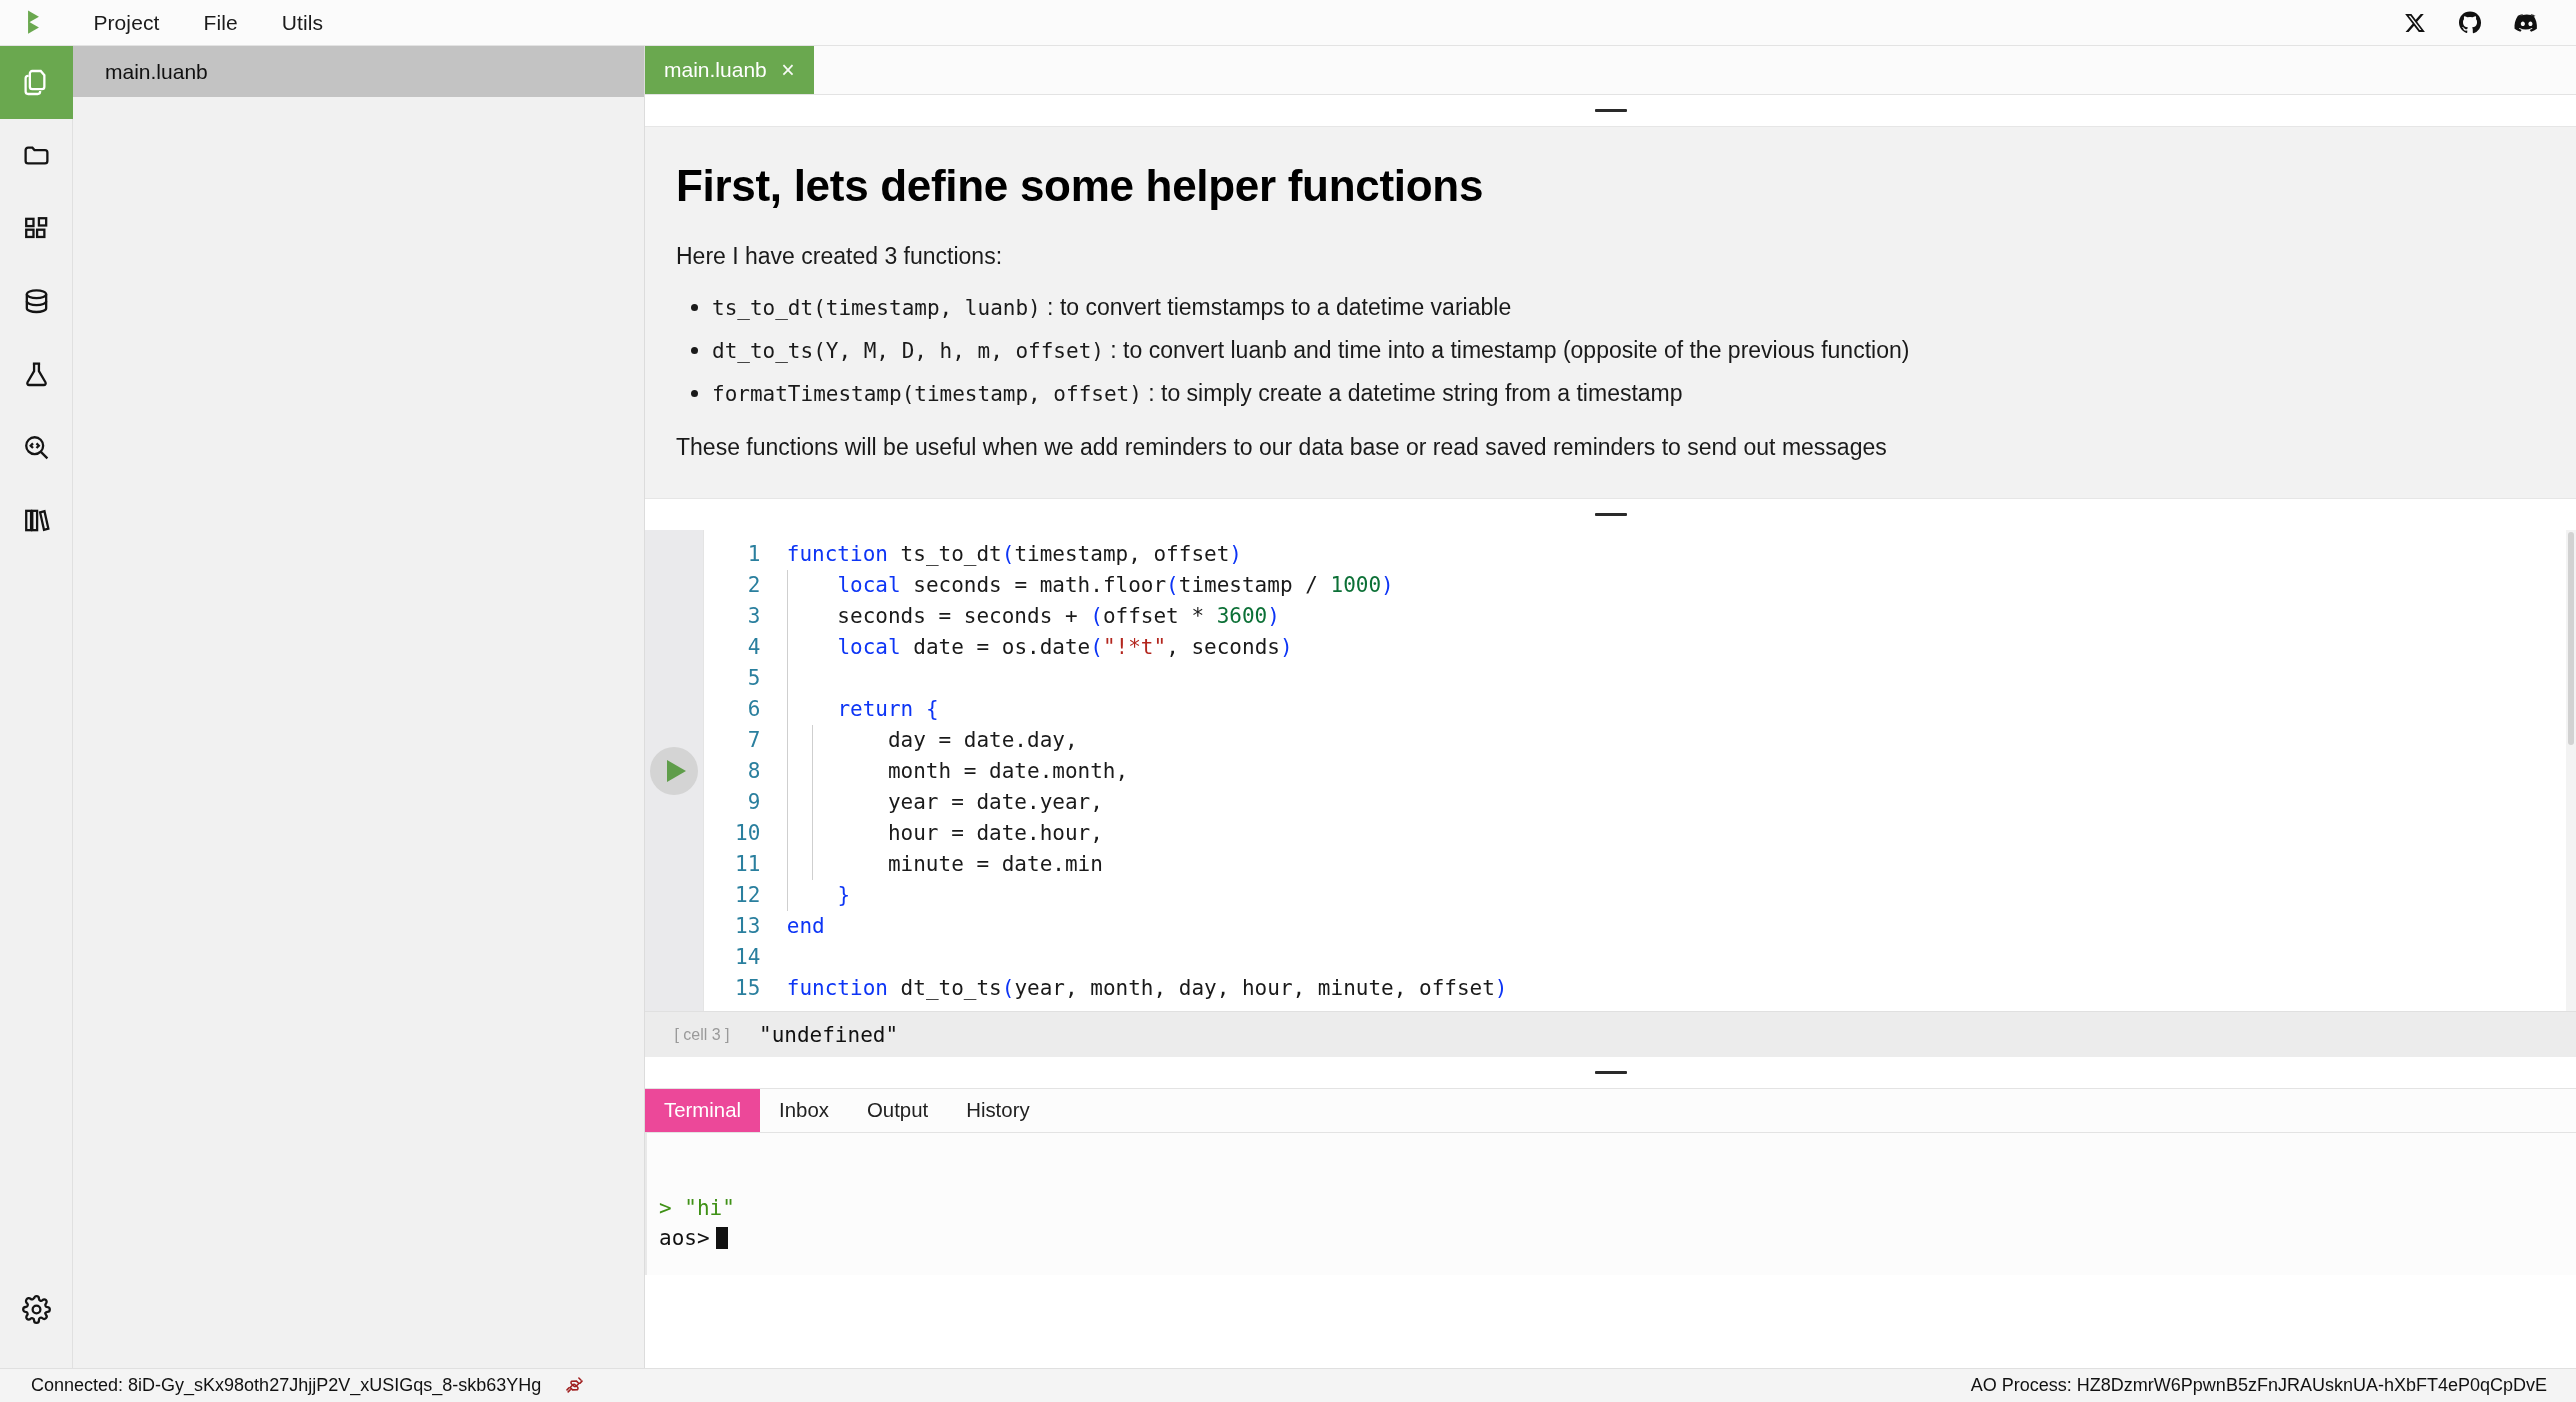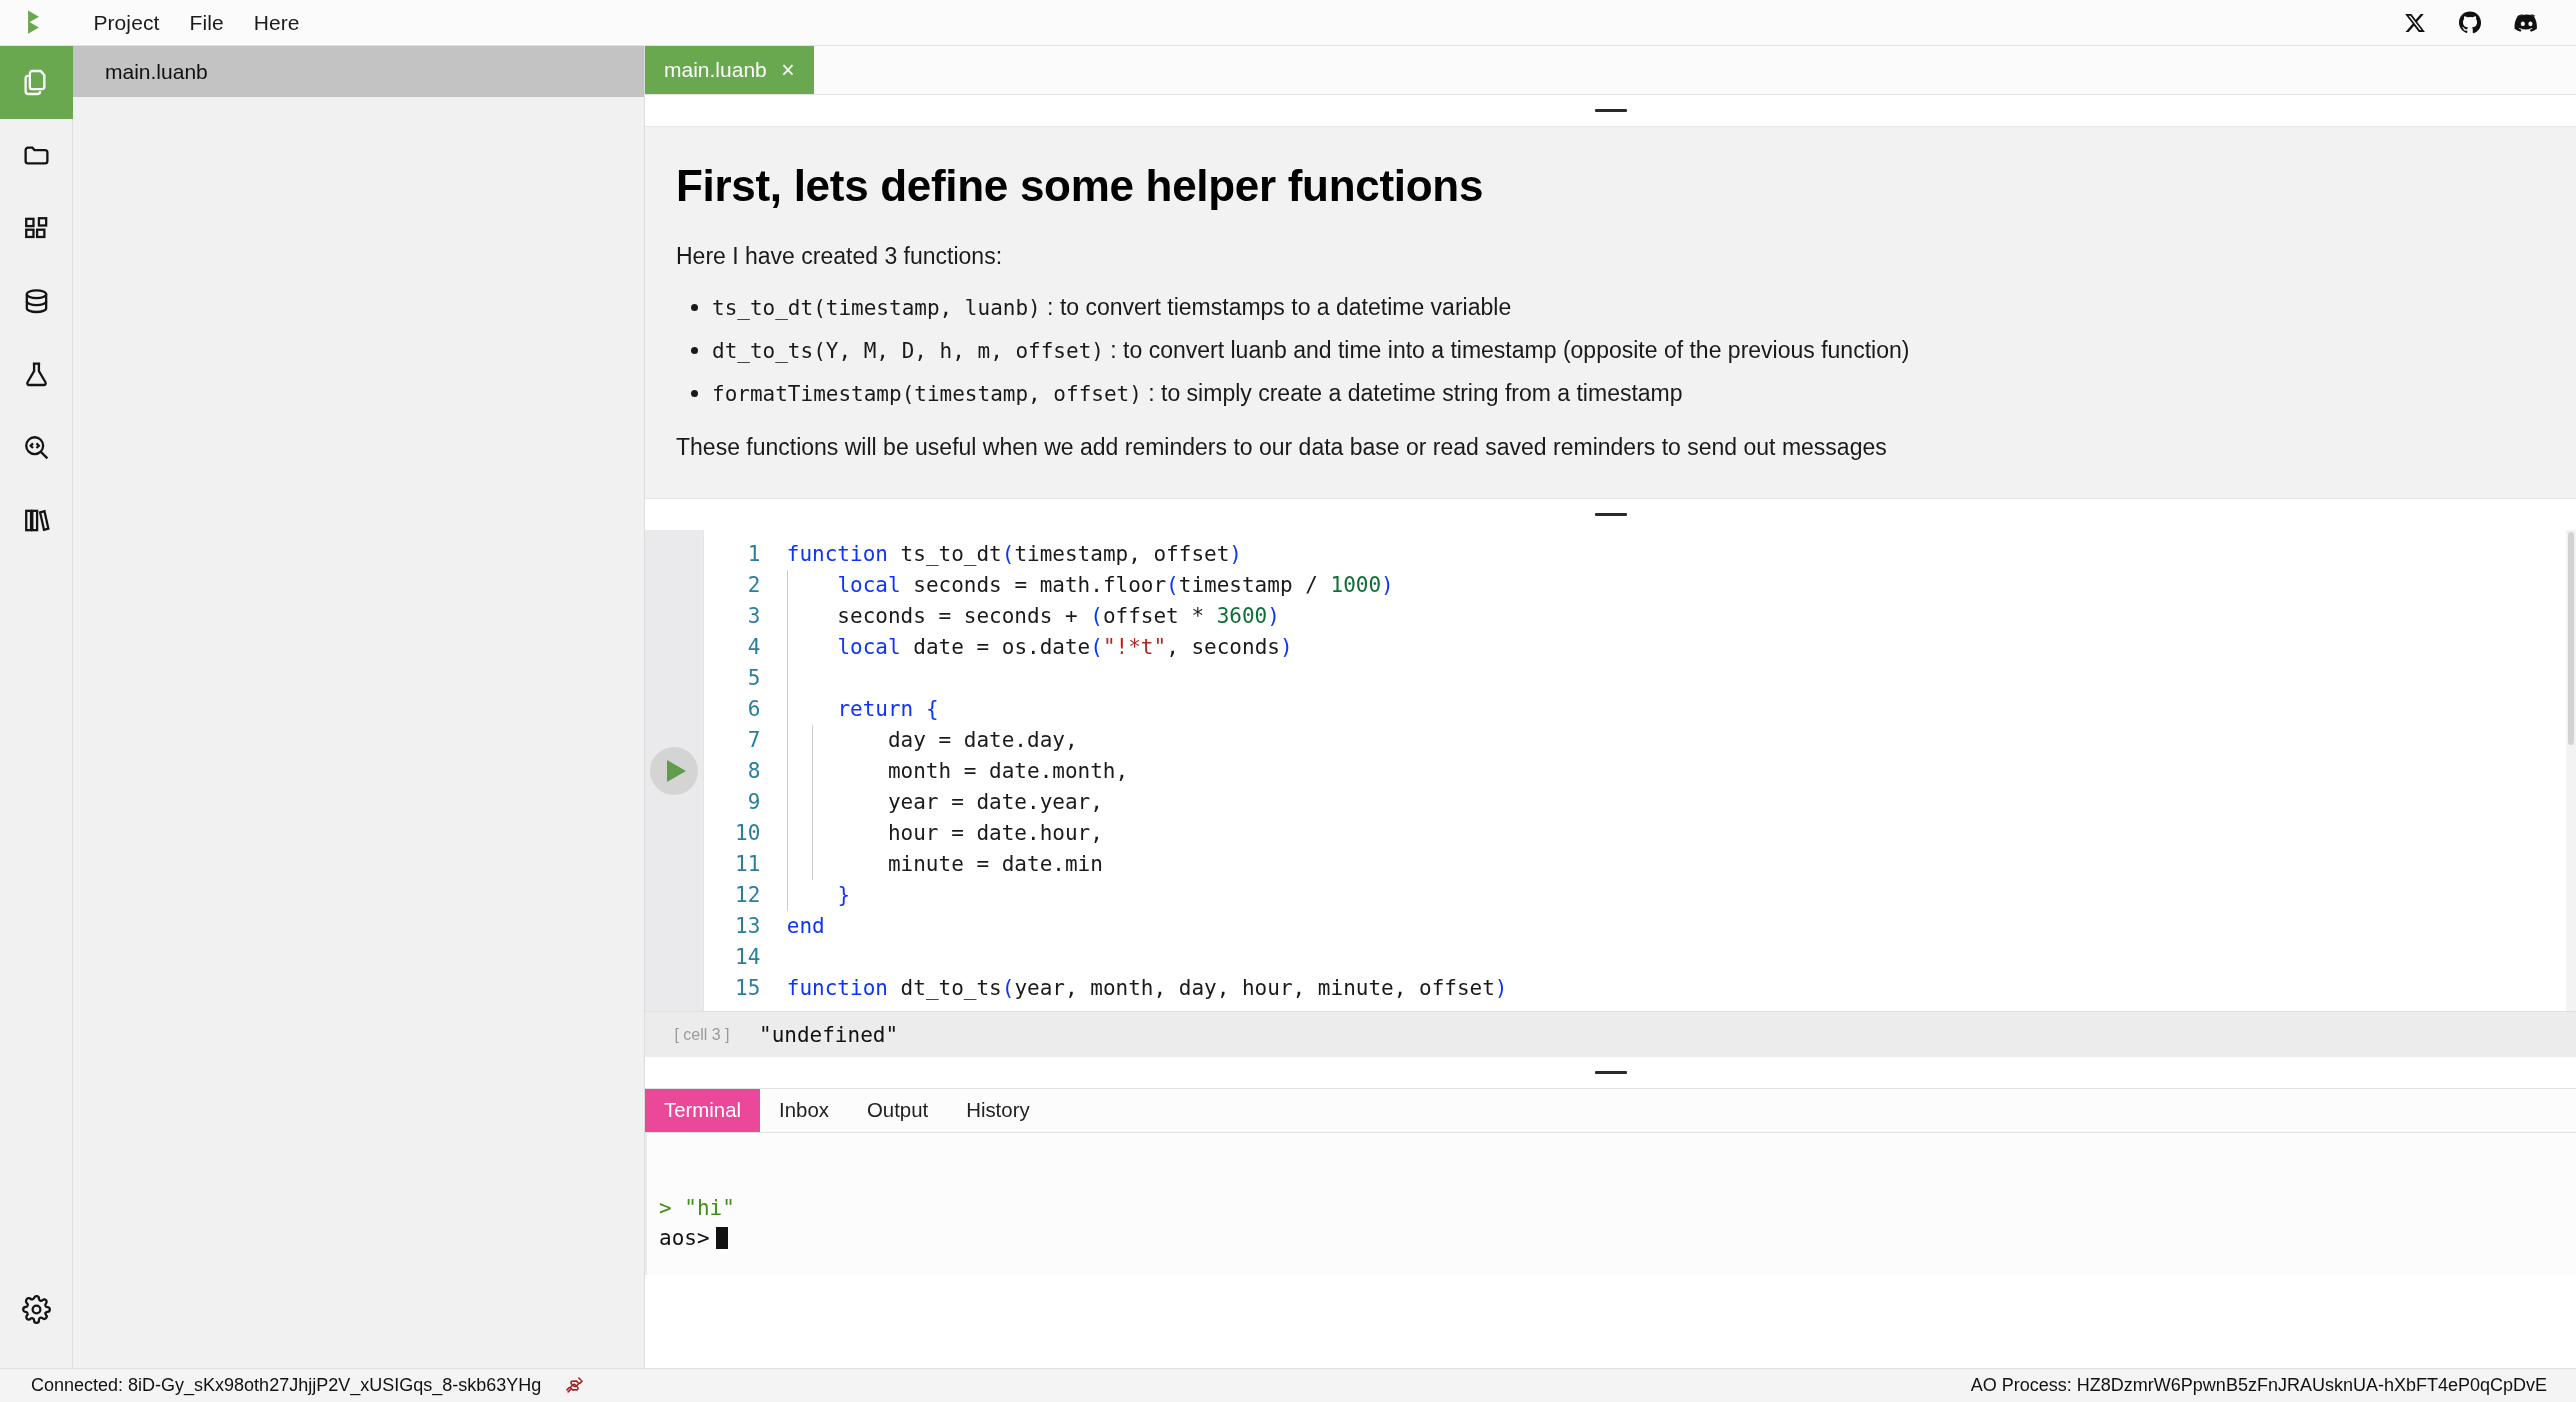--- a/index.html
+++ b/index.html
@@ -16,21 +16,21 @@
     height: 46px; flex: 0 0 46px;
     background: #fbfbfb;
     display: flex; align-items: center;
     border-bottom: 0.9px solid #e3e3e3;
     position: relative;
   }
   .logo-cell {
     width: 73px; height: 46px;
     display: flex; align-items: center; justify-content: center;
   }
-  .menu-items { display: flex; align-items: center; gap: 30px; padding-left: 20.4px; }
+  .menu-items { display: flex; align-items: center; gap: 44px; padding-left: 20.4px; }
   .menu-item {
     font-size: 21px; color: #1b1b1b; cursor: pointer;
     letter-spacing: 0.1px;
   }
   .menubar-spacer { flex: 1 1 auto; }
   .social-icons { display: flex; align-items: center; gap: 32px; padding-right: 36px; }
   .social-icons svg { display: block; cursor: pointer; }
 
   
   .body-row { flex: 1 1 auto; display: flex; min-height: 0; }
@@ -263,21 +263,21 @@
   <div class="menubar">
     <div class="logo-cell">
       <svg width="29" height="29" viewBox="0 0 24 24">
         <path d="M5 2 L14 7.2 L5 12.4 Z" fill="#6aa84f"></path>
         <path d="M5 11 L14 16.2 L5 21.4 Z" fill="#6aa84f"></path>
       </svg>
     </div>
     <div class="menu-items">
       <div class="menu-item">Project</div>
       <div class="menu-item">File</div>
-      <div class="menu-item">Here</div>
+      <div class="menu-item">Utils</div>
     </div>
     <div class="menubar-spacer"></div>
     <div class="social-icons">
       <svg width="22" height="22" viewBox="0 0 24 24">
         <path fill="#111" d="M18.24 2.25h3.31l-7.23 8.26 8.5 11.24h-6.65l-5.21-6.82-5.96 6.82H1.69l7.73-8.84L1.26 2.25h6.82l4.71 6.23zm-1.16 17.52h1.83L7.01 4.13H5.04z"></path>
       </svg>
       <svg width="24" height="24" viewBox="0 0 24 24">
         <path fill="#111" d="M12 .5C5.73.5.99 5.24.99 11.5c0 4.86 3.15 8.98 7.52 10.43.55.1.75-.24.75-.53v-1.9c-3.06.67-3.71-1.3-3.71-1.3-.5-1.28-1.23-1.62-1.23-1.62-1-.69.08-.67.08-.67 1.1.08 1.69 1.14 1.69 1.14.98 1.69 2.58 1.2 3.21.92.1-.72.39-1.2.7-1.48-2.44-.28-5.01-1.22-5.01-5.45 0-1.2.43-2.19 1.13-2.96-.11-.28-.49-1.4.11-2.92 0 0 .93-.3 3.03 1.13a10.5 10.5 0 0 1 5.52 0c2.1-1.43 3.02-1.13 3.02-1.13.61 1.52.23 2.64.12 2.92.71.77 1.13 1.76 1.13 2.96 0 4.24-2.58 5.17-5.03 5.44.4.34.75 1.02.75 2.06v3.06c0 .3.2.64.76.53a11.02 11.02 0 0 0 7.51-10.43C23.01 5.24 18.27.5 12 .5z"></path>
       </svg>
       <svg width="25.6" height="25.6" viewBox="0 0 24 24">

